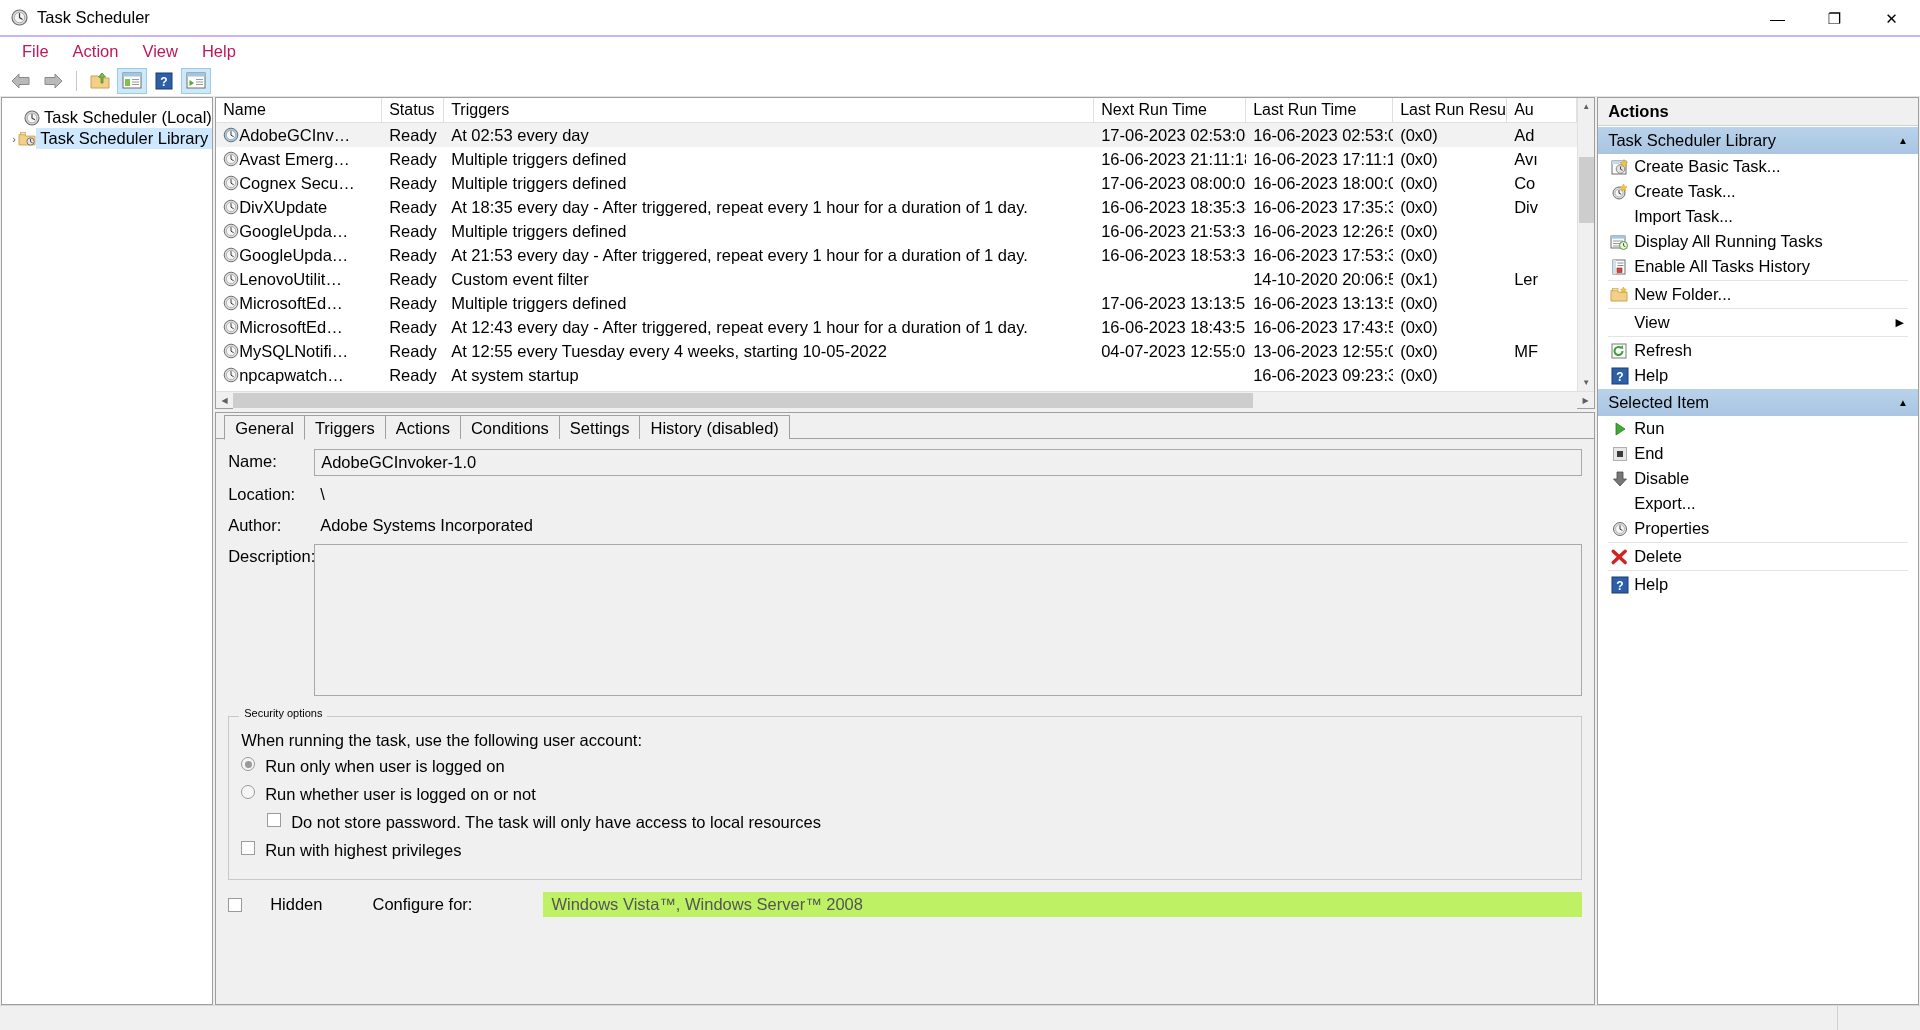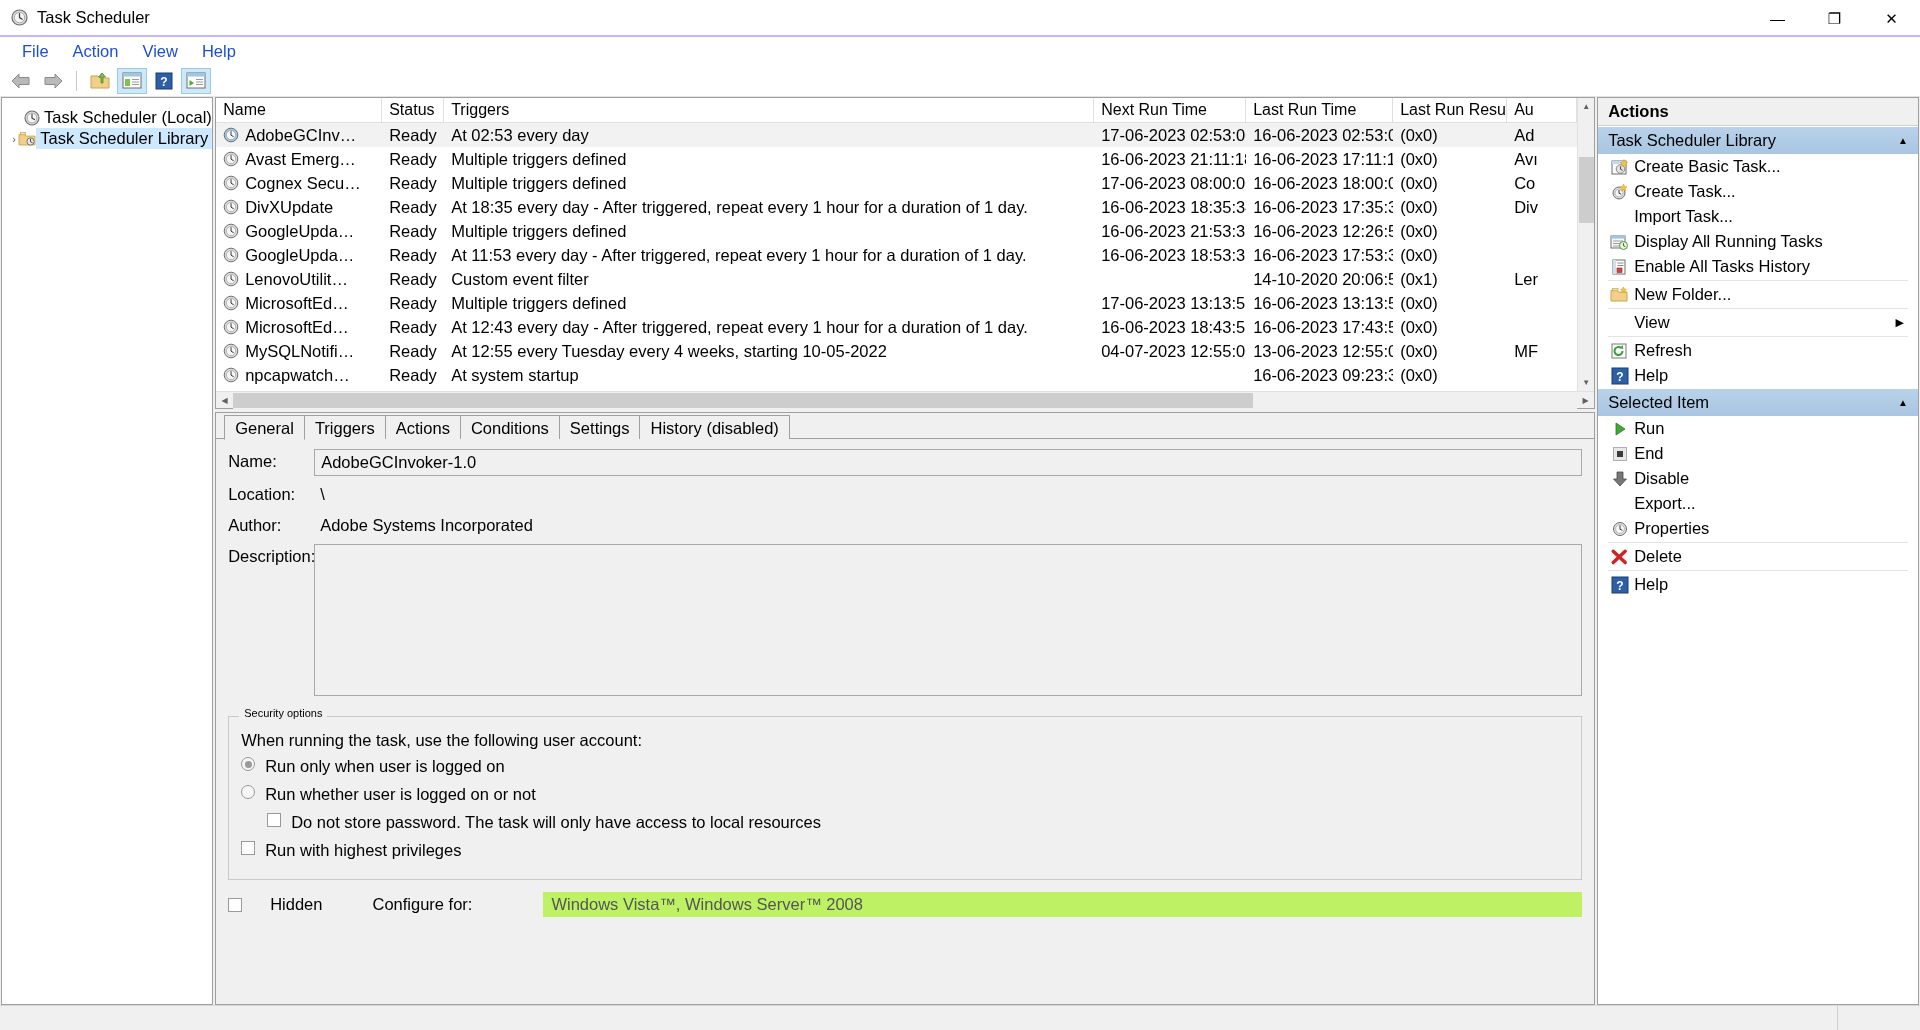--- a/index.html
+++ b/index.html
@@ -21,21 +21,21 @@
   .titlebar .appicon { margin-left: 11px; margin-right: 9px; display:flex; }
   .titlebar .title { font-size: 16.5px; color: #000; }
   .wincontrols { position: absolute; right: 0; top: 0; height: 37px; display: flex; }
   .wincontrols div {
     width: 57px; height: 37px; display: flex; align-items: center; justify-content: center;
     font-size: 15px; color: #000;
   }
 
   
   .menubar { height: 28px; display: flex; align-items: center; background:#ffffff; padding-left: 10px; }
-  .menubar .mi { padding: 3px 12px; font-size: 16.5px; color: #1d4ed8; }
+  .menubar .mi { padding: 3px 12px; font-size: 16.5px; color: #be185d; }
 
   
   .toolbar {
     height: 32px; display: flex; align-items: center; gap: 2px;
     background: #ffffff; padding-left: 6px;
     border-bottom: 1px solid #e4e4e4;
   }
   .tb-btn { width: 30px; height: 26px; display:flex; align-items:center; justify-content:center; }
   .tb-sep { width: 1px; height: 20px; background: #c8c8c8; margin: 0 6px; }
 
@@ -78,21 +78,21 @@
     border-bottom: 1px solid #e0e0e0; font-size: 16px;
   }
   .tl-header .th {
     padding: 3px 7px; border-right: 1px solid #e0e0e0; white-space: nowrap; overflow:hidden;
     display:flex; align-items:center;
   }
   .tl-rows { flex: 1; overflow: hidden; }
   .tl-row { display: flex; height: 24px; font-size: 16.5px; align-items: center; }
   .tl-row.sel { background: #f2f2f2; }
   .tl-row .td { padding: 0 7px; white-space: nowrap; overflow: hidden; display:flex; align-items:center; }
-  .tl-row .td.name { gap: 6px; }
+  .tl-row .td.name { }
   .c-name   { width: 166px; }
   .c-status { width: 62px; }
   .c-trig   { width: 650px; }
   .c-next   { width: 152px; }
   .c-last   { width: 147px; }
   .c-res    { width: 114px; }
   .c-auth   { width: 70px; }
 
   
   .vscroll {
@@ -390,21 +390,21 @@
                   <span style="display: flex;">
                     <svg width="16" height="16" viewBox="0 0 16 16">
                       <circle cx="8" cy="8" r="6.8" fill="#dedede" stroke="#6e6e6e" stroke-width="1"></circle>
                       <circle cx="8" cy="8" r="4.6" fill="#f7f7f7" stroke="#909090" stroke-width="0.6"></circle>
                       <path d="M8 4.6 V8.2 L10.3 9.5" stroke="#3a3a3a" stroke-width="1" fill="none" stroke-linecap="round"></path>
                     </svg>
                   </span>
                   <span>GoogleUpda…</span>
                 </div>
                 <div class="td c-status">Ready</div>
-                <div class="td c-trig">At 11:53 every day - After triggered, repeat every 1 hour for a duration of 1 day.</div>
+                <div class="td c-trig">At 21:53 every day - After triggered, repeat every 1 hour for a duration of 1 day.</div>
                 <div class="td c-next">16-06-2023 18:53:37</div>
                 <div class="td c-last">16-06-2023 17:53:38</div>
                 <div class="td c-res">(0x0)</div>
                 <div class="td c-auth"></div>
               </div>
               <div class="tl-row">
                 <div class="td c-name name">
                   <span style="display: flex;">
                     <svg width="16" height="16" viewBox="0 0 16 16">
                       <circle cx="8" cy="8" r="6.8" fill="#dedede" stroke="#6e6e6e" stroke-width="1"></circle>

